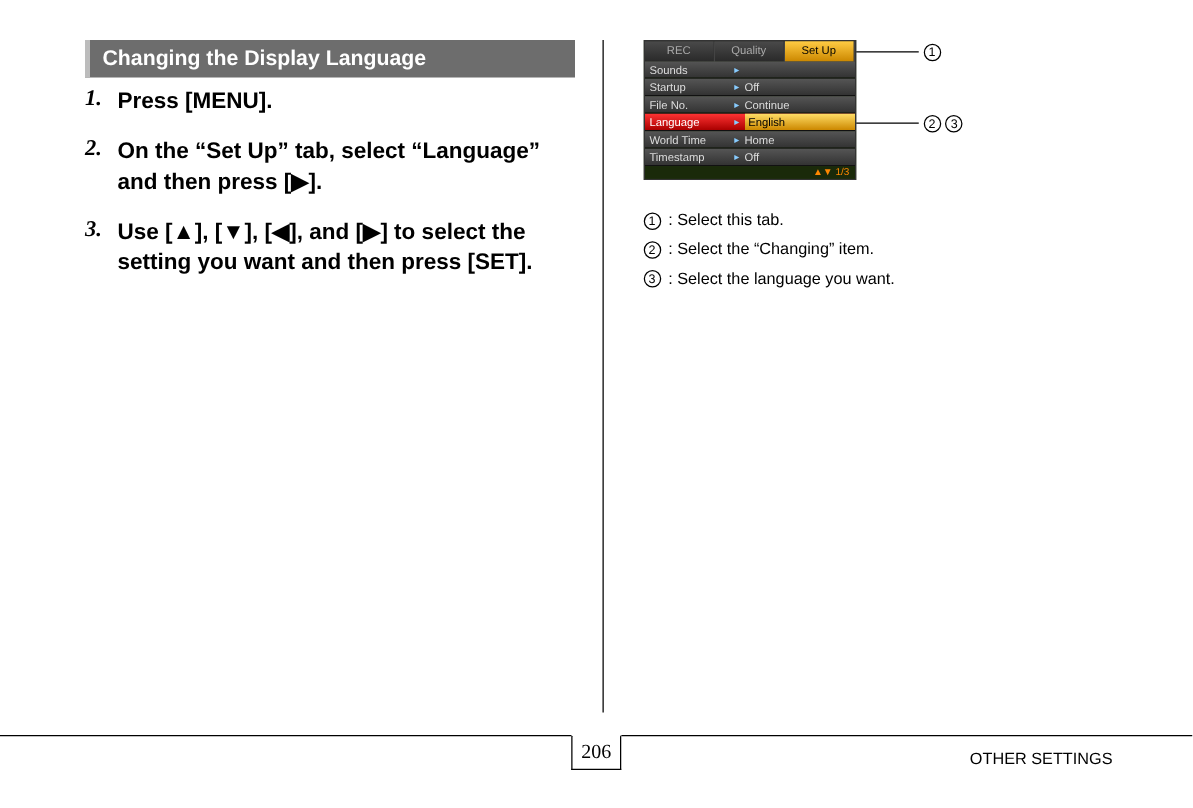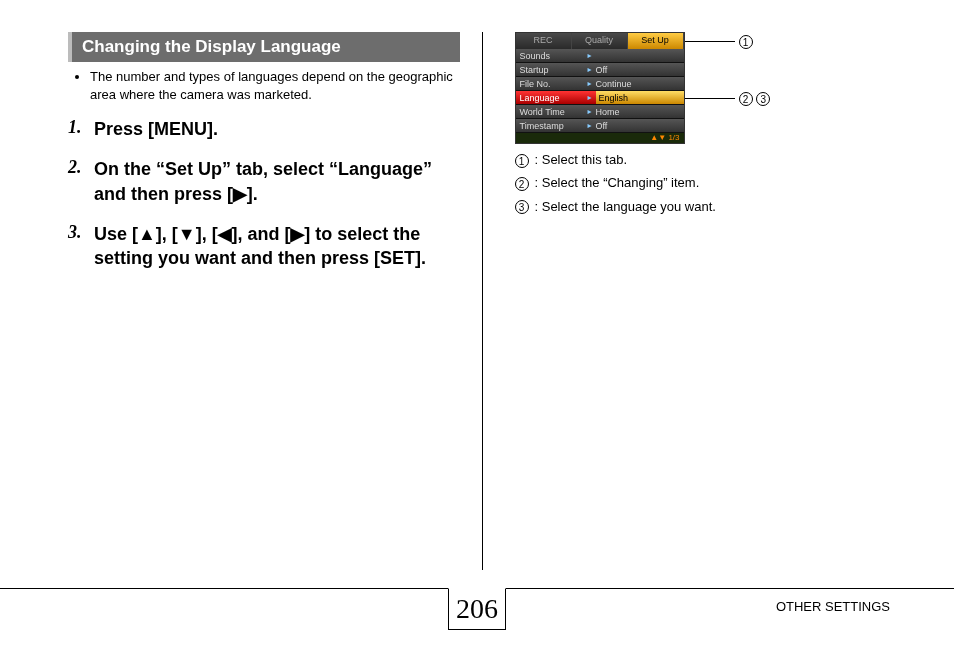--- a/index.html
+++ b/index.html
@@ -81,21 +81,21 @@
     left: 0;
     top: 2px;
     width: 13px;
     height: 13px;
     background: #7a7a7a;
   }
   .screenshot-wrap {
     position: relative;
     width: 320px;
     margin-left: 10px;
-    margin-bottom: 4px;
+    margin-bottom: 20px;
   }
   .camera-screen {
     width: 170px;
     border: 1px solid #333;
     background: #2a3a18;
     font-size: 10px;
     color: #ddd;
     font-family: Arial, sans-serif;
   }
   .cs-tabs {
@@ -191,39 +191,36 @@
   .page-num-box {
     position: absolute;
     left: 50%;
     top: -1px;
     transform: translateX(-50%);
     border: 1px solid #000;
     border-top: 1px solid #fff;
     background: #fff;
     padding: 4px 7px;
     font-family: "Times New Roman", serif;
-    font-size: 28px;
+    font-size: 16px;
   }
   .footer-text {
     position: absolute;
     right: 64px;
     top: 10px;
     font-size: 13px;
   }
 </style>
 </head>
 <body>
 
 <div class="page">
 
   <div class="col col-left">
     <div class="heading-bar">Changing the Display Language</div>
-    <ul class="note">
-      <li>The number and types of languages depend on the geographic area where the camera was marketed.</li>
-    </ul>
     <ol class="steps">
       <li>Press [MENU].</li>
       <li>On the “Set Up” tab, select “Language” and then press [▶].</li>
       <li>Use [▲], [▼], [◀], and [▶] to select the setting you want and then press [SET].</li>
     </ol>
   </div>
 
   <div class="col col-right">
 
     <div class="screenshot-wrap">

